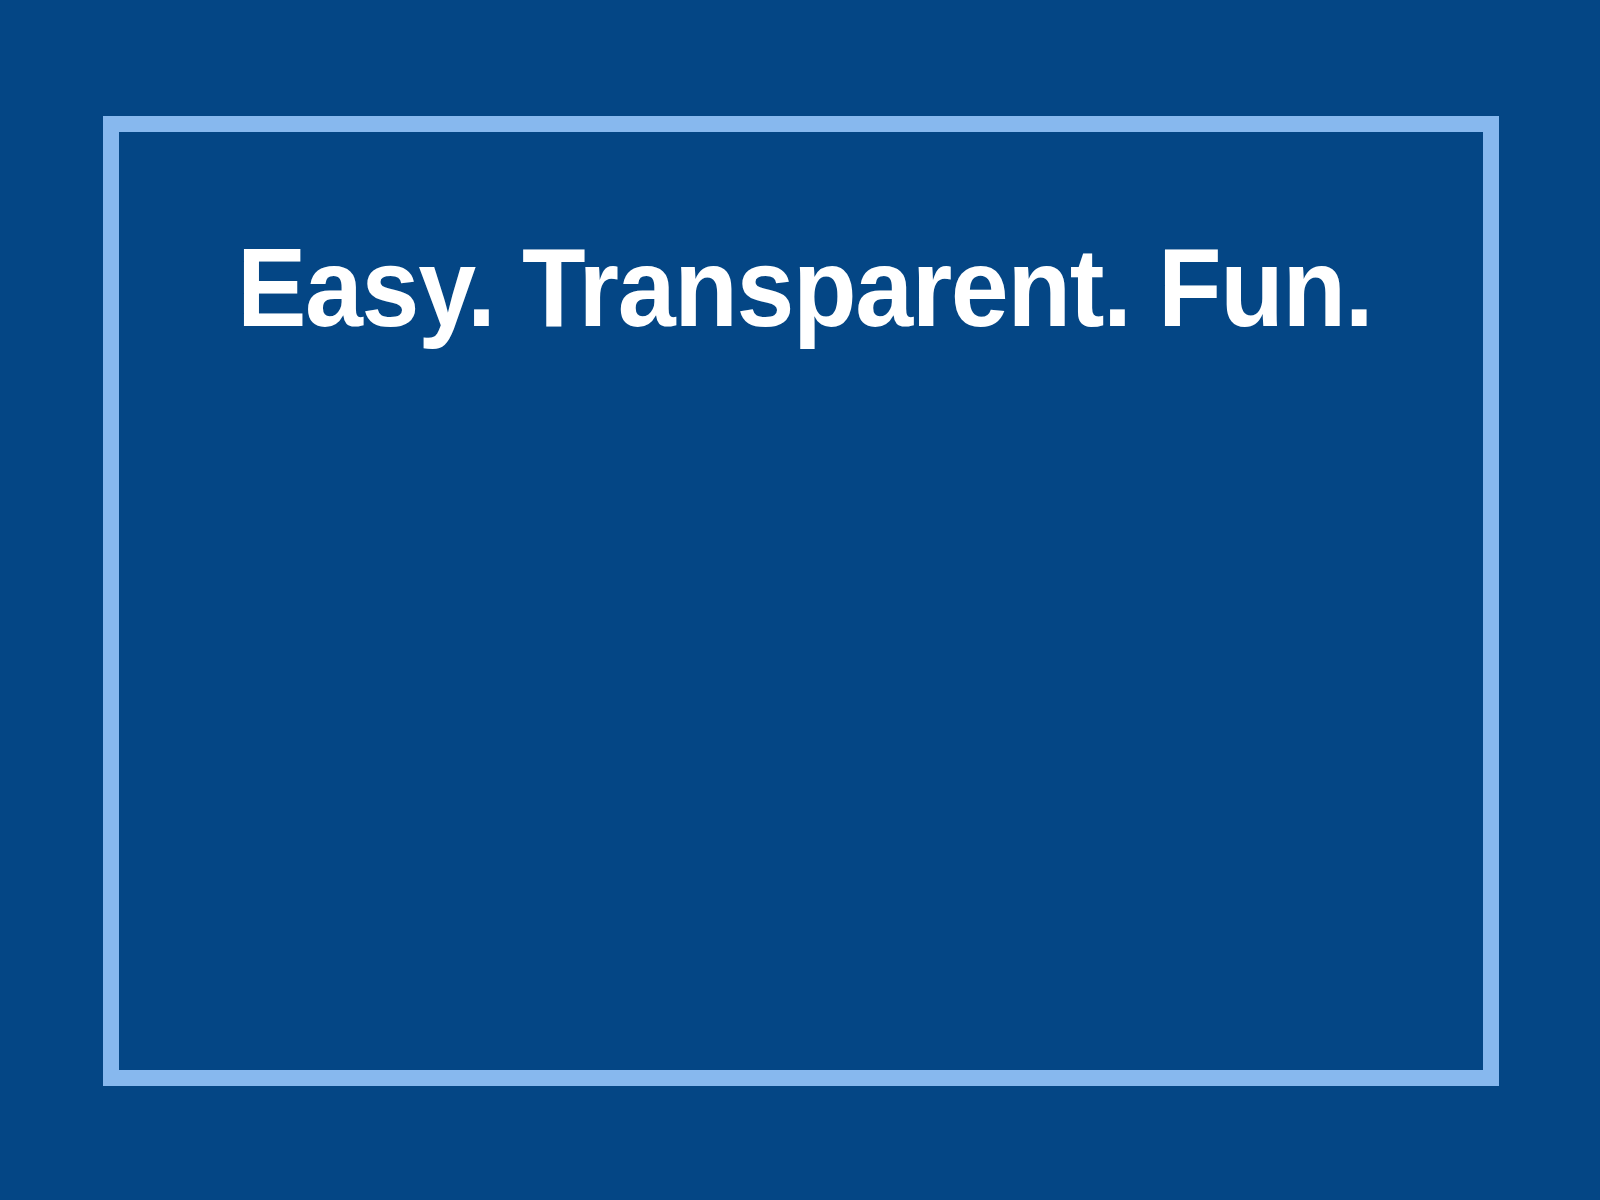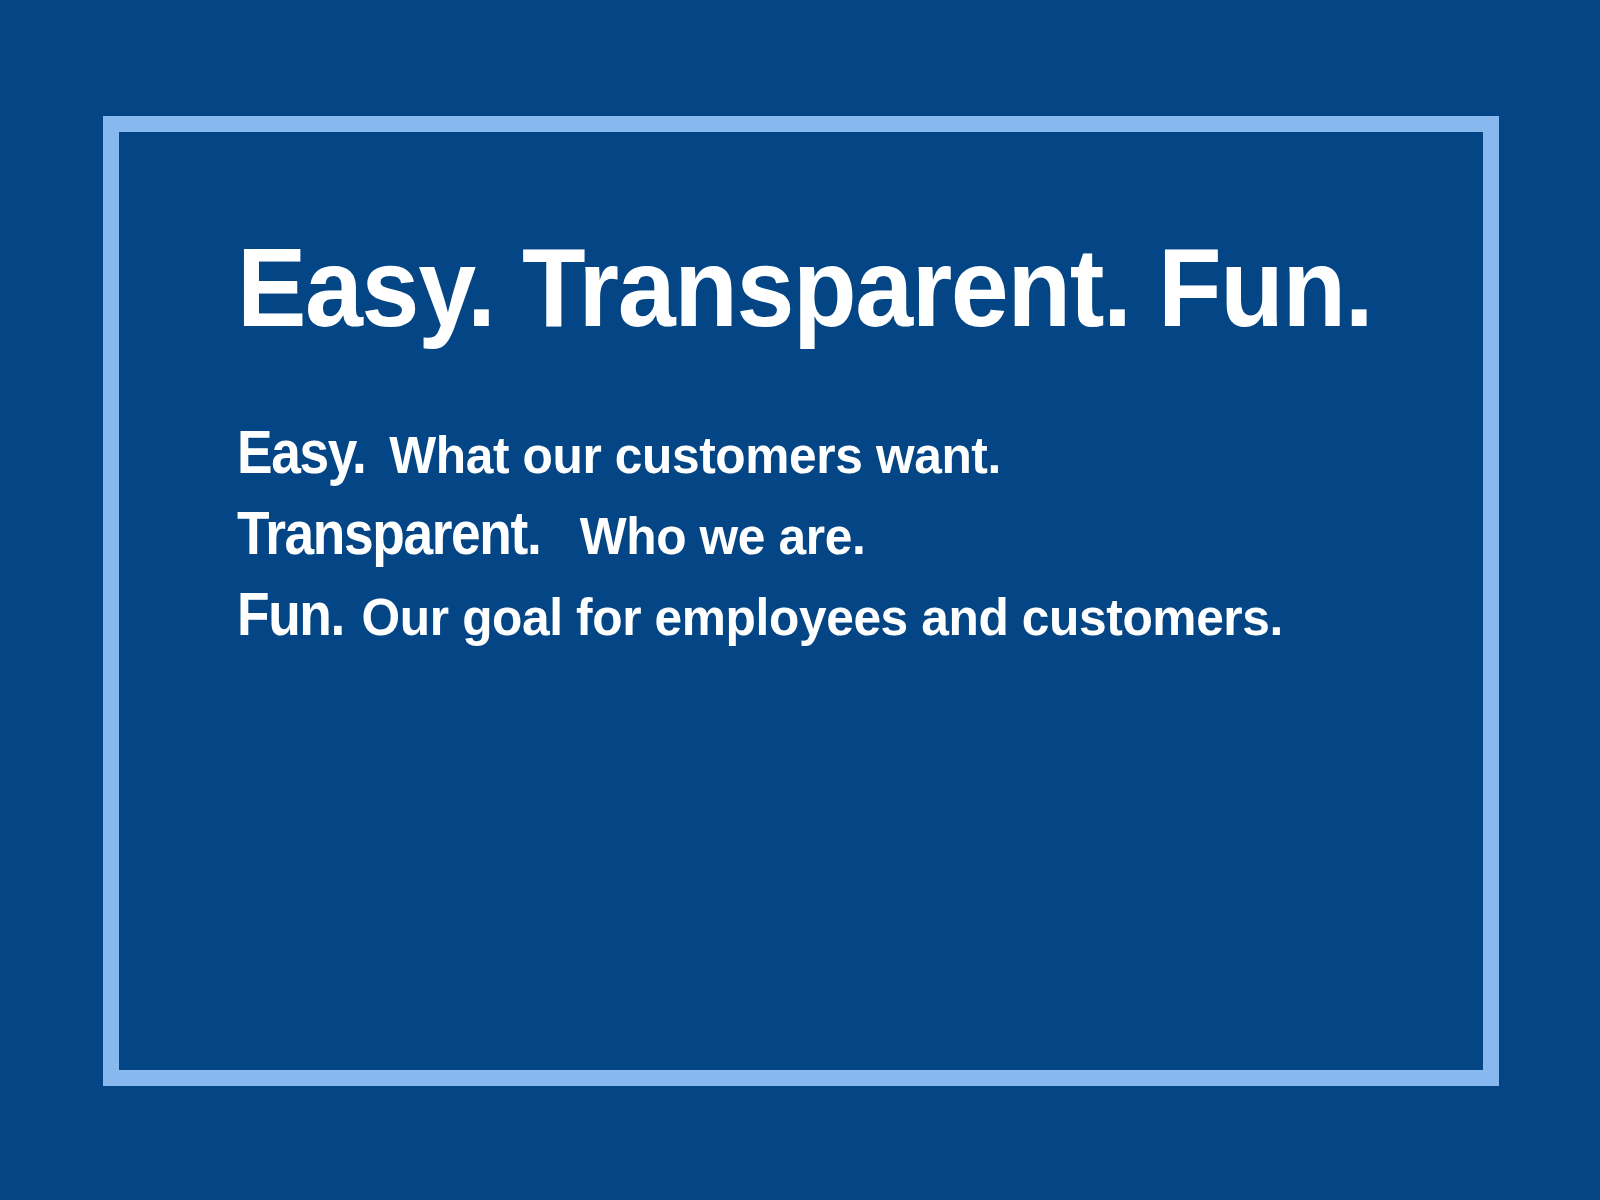--- a/index.html
+++ b/index.html
@@ -110,33 +110,15 @@
 
 <div class="slide" style="background: rgb(4, 70, 133);">
 
   <div class="frame" style="border-color: rgb(135, 184, 238);"></div>
 
   <div class="content">
 
     <h1 class="headline" style="color: rgb(255, 255, 255);">Easy. Transparent. Fun.</h1>
 
 
-    <div class="deflist">
-
-      <div class="def-line">
-        <span class="def-term" style="color: rgb(255, 255, 255);">Easy.</span>
-        <span class="def-desc" style="color: rgb(255, 255, 255);">What our customers want.</span>
-      </div>
-
-      <div class="def-line tight">
-        <span class="def-term" style="color: rgb(255, 255, 255);">Transparent.</span>
-        <span class="def-desc" style="color: rgb(255, 255, 255);">Who we are.</span>
-      </div>
-
-      <div class="def-line tight">
-        <span class="def-term" style="color: rgb(255, 255, 255);">Fun.</span>
-        <span class="def-desc" style="color: rgb(255, 255, 255);">Our goal for employees and customers.</span>
-      </div>
-
-    </div>
 
   </div>
 </div>
 
 </body></html>

